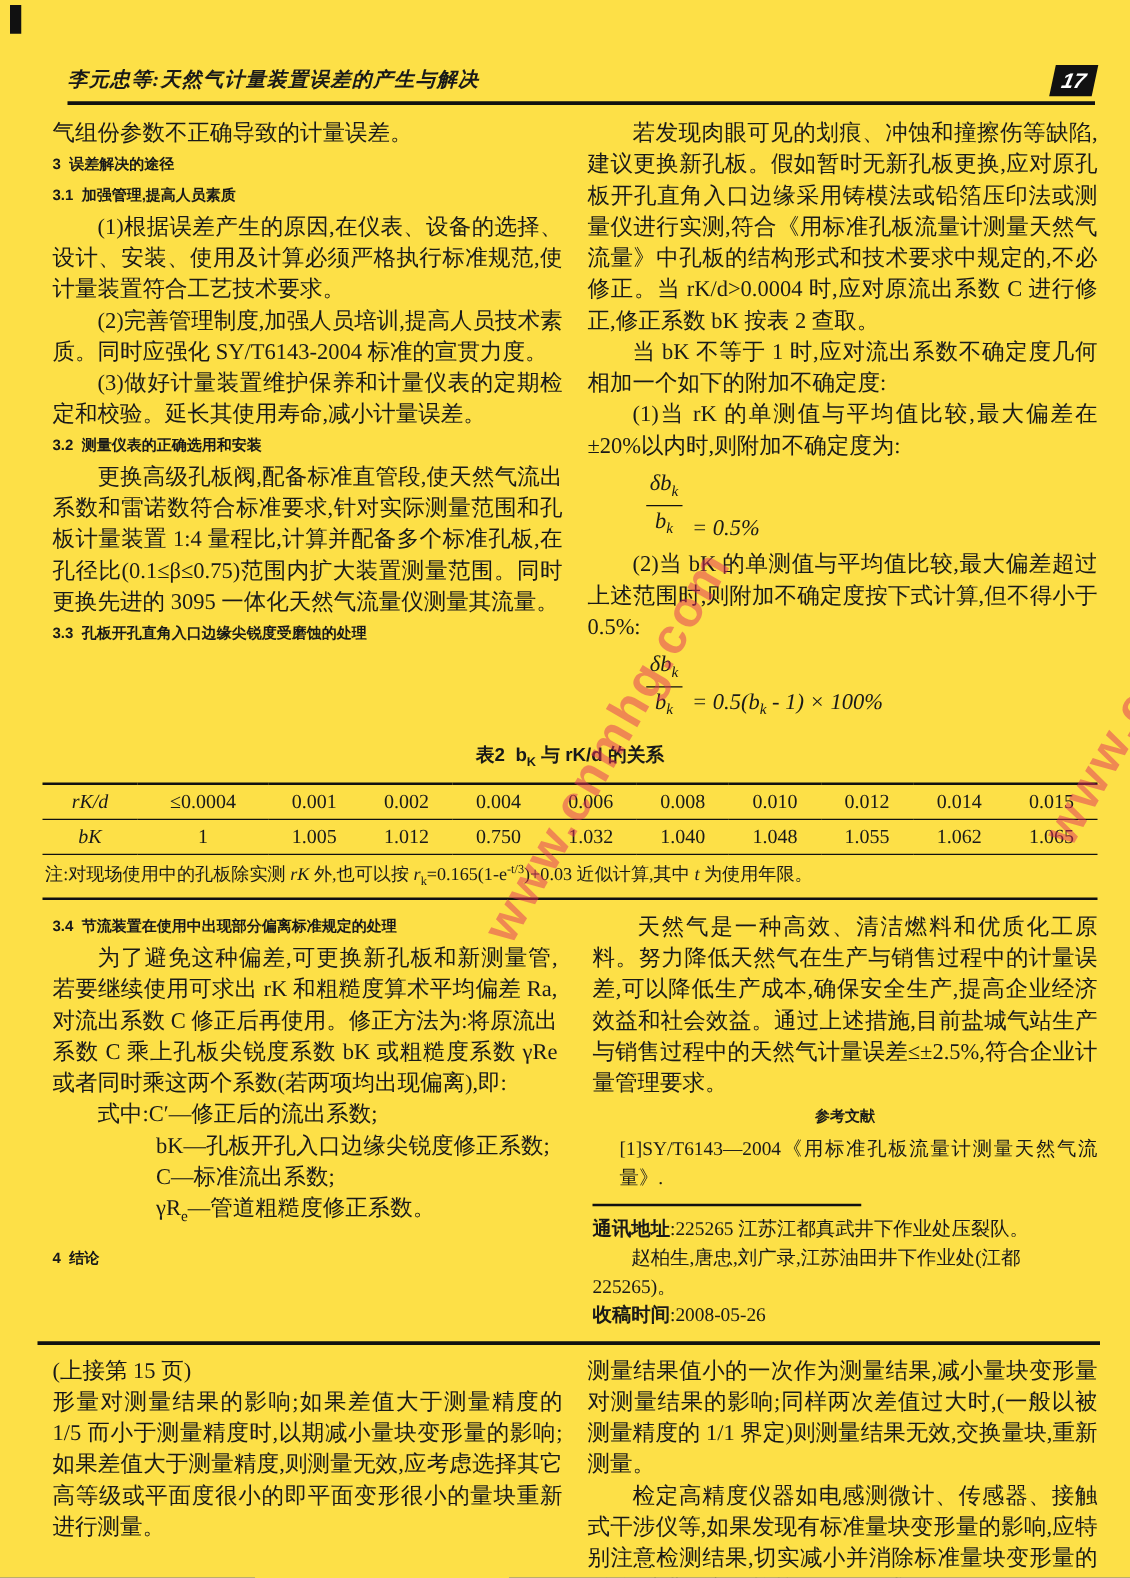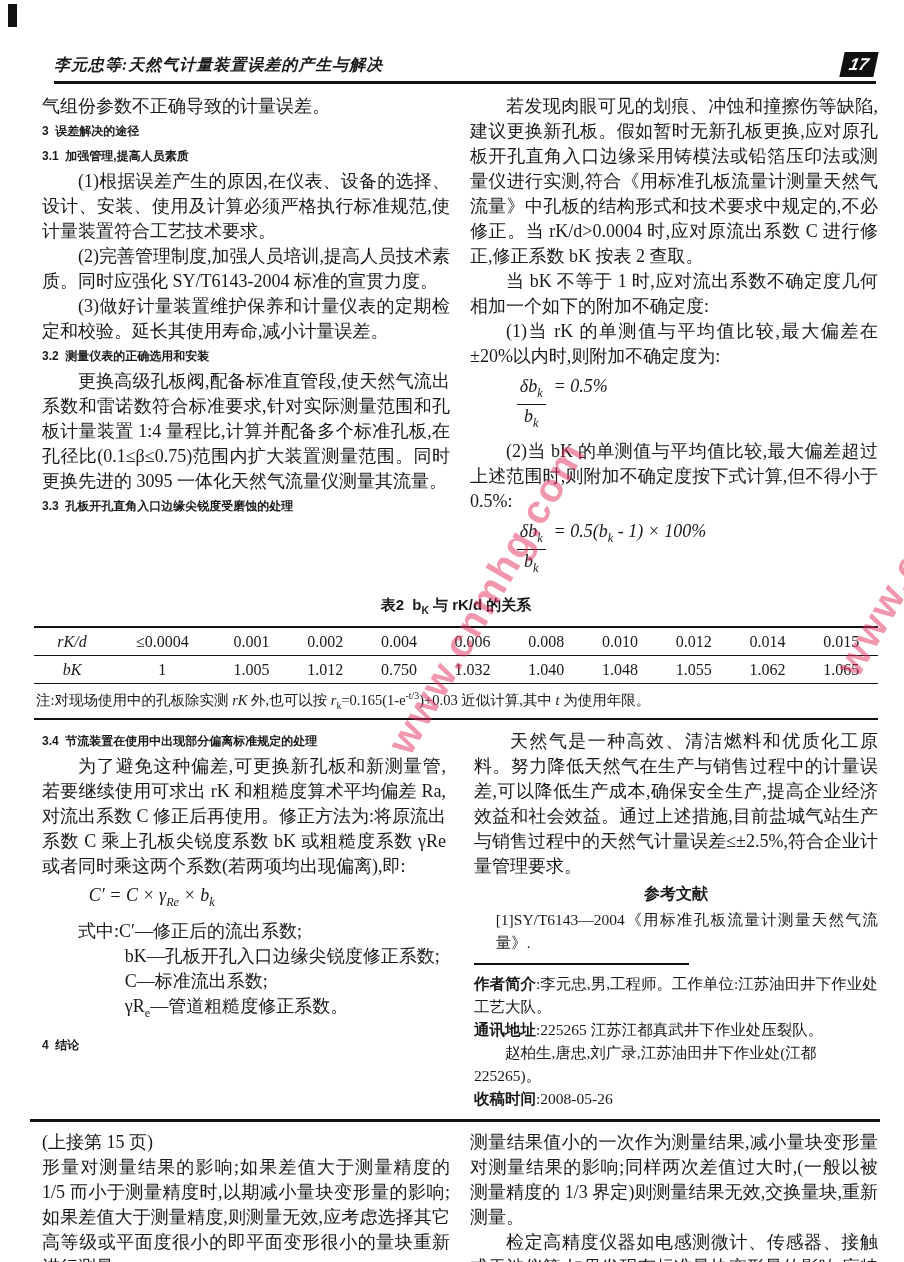--- a/index.html
+++ b/index.html
@@ -1,37 +1,37 @@
 <!DOCTYPE html>
 <html><head>
 <meta charset="utf-8">
 <style>
   html,body{margin:0;padding:0;background:#888;}
-  #page{position:relative;width:904px;height:1262px;margin:0 auto;background:#ffffff;
+  #page{position:relative;width:904px;height:1262px;margin:0 auto;background:#fde047;
         overflow:hidden;color:#191919;
         font-family:"Liberation Serif","DejaVu Serif",serif;
         font-size:18px;line-height:25px;}
   .corner-mark{position:absolute;left:8px;top:4px;width:9px;height:23px;background:#111;}
   
   .header{display:flex;justify-content:space-between;align-items:flex-end;margin:52px 28px 0 54px;}
   .jtitle{font-style:italic;font-weight:bold;font-size:16px;letter-spacing:1px;}
   .badge{width:34px;height:25px;background:#111;transform:skewX(-12deg);
          display:flex;align-items:center;justify-content:center;
          color:#fff;font-weight:bold;font-style:italic;font-size:17px;
          font-family:"Liberation Sans","DejaVu Sans",sans-serif;}
   .hrule{height:3px;background:#111;margin:4px 28px 0 54px;}
   
   .cols{display:flex;gap:20px;margin:10px 26px 0 42px;}
   .col{flex:1;min-width:0;text-align:justify;}
   .para{margin:0;text-indent:2em;}
   .para.noind{text-indent:0;}
   .h{margin:0;font-weight:bold;white-space:pre-wrap;
      font-family:"Liberation Sans","DejaVu Sans",sans-serif;font-size:12px;}
   
-  .formula{margin:7px 0 7px 2.6em;display:flex;align-items:flex-start;gap:8px;
+  .formula{margin:7px 0 7px 2.6em;display:flex;align-items:flex-end;gap:8px;
            font-style:italic;font-size:18px;line-height:20px;}
   .frac{display:inline-block;text-align:center;}
   .frac .num{display:block;border-bottom:1.5px solid #111;padding:0 3px 1px;}
   .frac .den{display:block;padding-top:1px;}
   .inline-formula{margin:4px 0 4px 2.6em;font-style:italic;}
   sub{font-size:68%;}sup{font-size:68%;}
   
   .tablewrap{margin:8px 26px 0 34px;}
   .tcaption{text-align:center;font-weight:bold;font-size:15px;margin:2px 0 3px;
             font-family:"Liberation Sans","DejaVu Sans",sans-serif;}
@@ -39,21 +39,21 @@
   td{text-align:center;padding:1px 2px;height:22px;}
   tr.r1 td{border-bottom:1.5px solid #111;}
   tr.r2 td{border-bottom:1px solid #111;}
   td.lbl{font-style:italic;width:72px;}
   .tnote{font-size:14.5px;padding:2px 0 3px 2px;border-bottom:2.5px solid #111;line-height:19px;}
   
   .defline{margin:0;}
   .defline.ind{margin-left:4.6em;}
   .defline.first{margin-left:2em;}
   
-  .refs-title{text-align:center;font-weight:bold;font-size:16px;margin:2px 0;
+  .refs-title{text-align:center;font-weight:bold;font-size:12px;margin:2px 0;
               font-family:"Liberation Sans","DejaVu Sans",sans-serif;}
   .ref{margin:0 0 0 1.4em;font-size:15.5px;line-height:23px;}
   .adivider{width:215px;height:2px;background:#111;margin:9px 0 7px;}
   .aline{margin:0;font-size:15.5px;line-height:23px;text-align:left;}
   .aline.ind{text-indent:2em;}
   
   .section-rule{height:2.5px;background:#111;margin:9px 24px 0 30px;}
   
   .wm{position:absolute;font-family:"Liberation Sans","DejaVu Sans",sans-serif;
       font-weight:bold;font-size:40px;letter-spacing:2px;color:rgba(226,48,94,0.5);
@@ -139,49 +139,47 @@
       </tr>
     </tbody>
       </table>
     <div class="tnote">注:对现场使用中的孔板除实测 <i>rK</i> 外,也可以按 <i>r</i><sub>k</sub>=0.165(1-e<sup>-t/3</sup>)+0.03 近似计算,其中 <i>t</i> 为使用年限。</div>
   </div>
 
   <div class="cols" style="margin-top:9px;gap:28px;">
     <div class="col">
       <p class="h">3.4  节流装置在使用中出现部分偏离标准规定的处理</p>
       <p class="para">为了避免这种偏差,可更换新孔板和新测量管,若要继续使用可求出 rK 和粗糙度算术平均偏差 Ra,对流出系数 C 修正后再使用。修正方法为:将原流出系数 C 乘上孔板尖锐度系数 bK 或粗糙度系数 γRe 或者同时乘这两个系数(若两项均出现偏离),即:</p>
-      <p class="inline-formula">C′ = C × γ<sub>Re</sub> × b<sub>k</sub></p>
       <p class="para noind defline first">式中:C′—修正后的流出系数;</p>
       <p class="para noind defline ind">bK—孔板开孔入口边缘尖锐度修正系数;</p>
       <p class="para noind defline ind">C—标准流出系数;</p>
       <p class="para noind defline ind">γR<sub>e</sub>—管道粗糙度修正系数。</p>
       <p class="h" style="margin-top:8px;">4  结论</p>
     </div>
     <div class="col">
       <p class="para">天然气是一种高效、清洁燃料和优质化工原料。努力降低天然气在生产与销售过程中的计量误差,可以降低生产成本,确保安全生产,提高企业经济效益和社会效益。通过上述措施,目前盐城气站生产与销售过程中的天然气计量误差≤±2.5%,符合企业计量管理要求。</p>
       <div class="refs-title">参考文献</div>
       <p class="ref">[1]SY/T6143—2004《用标准孔板流量计测量天然气流量》.</p>
       <div class="adivider"></div>
-      <p class="aline"><b>作者简介</b>:李元忠,男,工程师。工作单位:江苏油田井下作业处工艺大队。</p>
       <p class="aline"><b>通讯地址</b>:225265 江苏江都真武井下作业处压裂队。</p>
       <p class="aline ind">赵柏生,唐忠,刘广录,江苏油田井下作业处(江都 225265)。</p>
       <p class="aline"><b>收稿时间</b>:2008-05-26</p>
     </div>
   </div>
 
   <div class="section-rule"></div>
 
   <div class="cols" style="margin-top:8px;">
     <div class="col">
       <p class="para noind">(上接第 15 页)</p>
       <p class="para noind">形量对测量结果的影响;如果差值大于测量精度的 1/5 而小于测量精度时,以期减小量块变形量的影响;如果差值大于测量精度,则测量无效,应考虑选择其它高等级或平面度很小的即平面变形很小的量块重新进行测量。</p>
 
     </div>
     <div class="col">
-      <p class="para noind">测量结果值小的一次作为测量结果,减小量块变形量对测量结果的影响;同样两次差值过大时,(一般以被测量精度的 1/3 界定)则测量结果无效,交换量块,重新测量。</p>
+      <p class="para noind">测量结果值小的一次作为测量结果,减小量块变形量对测量结果的影响;同样两次差值过大时,(一般以被测量精度的 1/1 界定)则测量结果无效,交换量块,重新测量。</p>
       <p class="para">检定高精度仪器如电感测微计、传感器、接触式干涉仪等,如果发现有标准量块变形量的影响,应特别注意检测结果,切实减小并消除标准量块变形量的影响,以满足实际检校工作的需求。</p>
 
     </div>
   </div>
 
   <span class="wm" id="wm1">www.cnmhg.com</span>
   <span class="wm" id="wm2">www.cnmhg.com</span>
 </div>
 
 </body></html>

